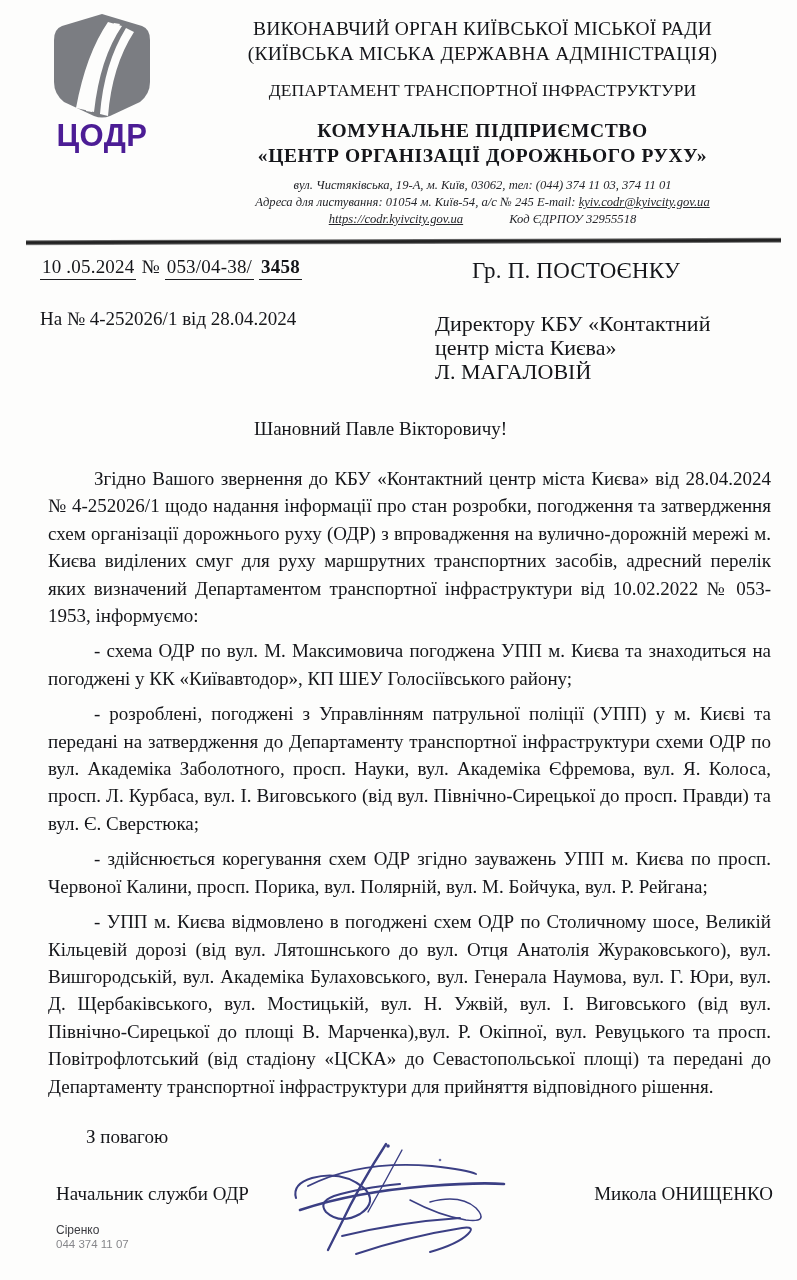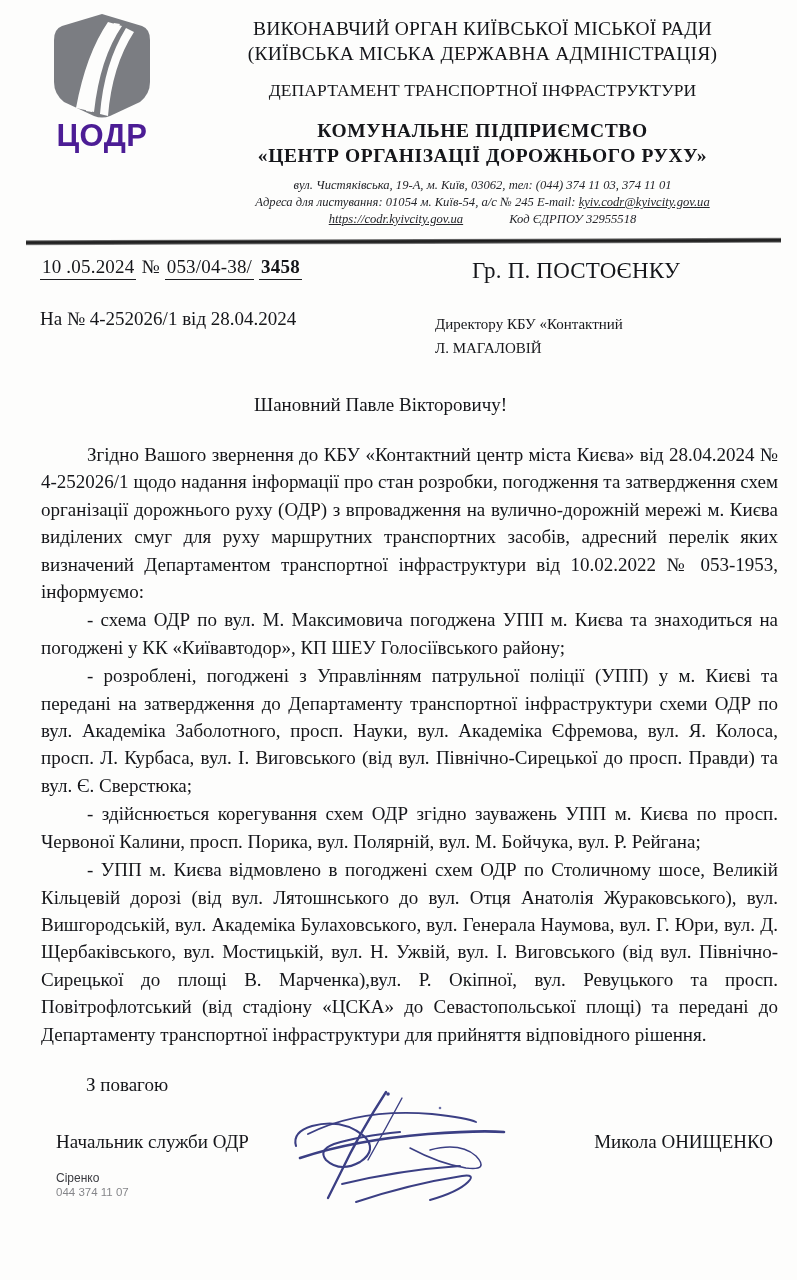--- a/index.html
+++ b/index.html
@@ -118,21 +118,21 @@
   }
 
   .addr-name {
     font-size: 23px;
     letter-spacing: 0.2px;
     white-space: nowrap;
     margin-left: 37px;
   }
   .addr-body {
     margin-top: 28px;
-    font-size: 15px;
+    font-size: 22px;
     line-height: 24px;
   }
   .addr-body div { white-space: nowrap; }
 
   
   .salute {
     text-align: center;
     font-size: 19px;
     margin-top: 34px;
     padding-right: 36px;
@@ -140,21 +140,21 @@
   .body-text {
     padding: 0 18px 0 40px;
     margin-top: 25px;
     font-size: 19px;
     line-height: 27.4px;
     text-align: justify;
     text-justify: inter-word;
     hyphens: none;
   }
   .body-text p {
-    margin: 1px;
+    margin: 8px;
     text-indent: 46px;
   }
   .body-text p.tight { text-indent: 46px; }
 
   
   .sign-zone {
     margin-top: 26px;
     padding: 0 18px 0 40px;
     position: relative;
   }
@@ -246,20 +246,21 @@
         <span class="ul">053/04-38/</span>
         <span class="ul bold">3458</span>
       </div>
       <div class="ref-line2">На № 4-252026/1 від 28.04.2024</div>
     </div>
 
     <div class="ref-right">
       <div class="addr-name">Гр. П. ПОСТОЄНКУ</div>
       <div class="addr-body">
         <div>Директору КБУ «Контактний</div>
+        <div>центр міста Києва»</div>
         <div>Л. МАГАЛОВІЙ</div>
       </div>
     </div>
   </div>
 
   <div class="salute">Шановний Павле Вікторовичу!</div>
 
   <div class="body-text">
     <p>Згідно Вашого звернення до КБУ «Контактний центр міста Києва» від 28.04.2024 № 4-252026/1 щодо надання інформації про стан розробки, погодження та затвердження схем організації дорожнього руху (ОДР) з впровадження на вулично-дорожній мережі м. Києва виділених смуг для руху маршрутних транспортних засобів, адресний перелік яких визначений Департаментом транспортної інфраструктури від 10.02.2022 № 053-1953, інформуємо:</p>
     <p class="tight">- схема ОДР по вул. М. Максимовича погоджена УПП м. Києва та знаходиться на погоджені у КК «Київавтодор», КП ШЕУ Голосіївського району;</p>

